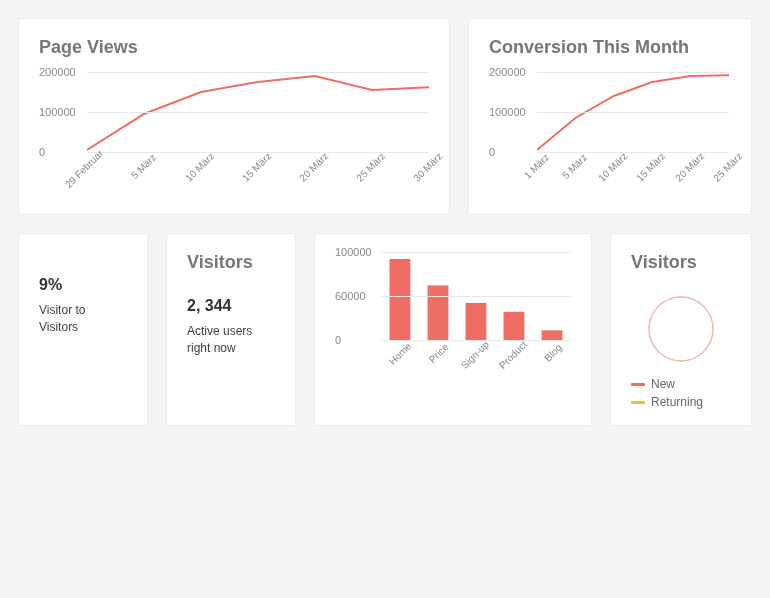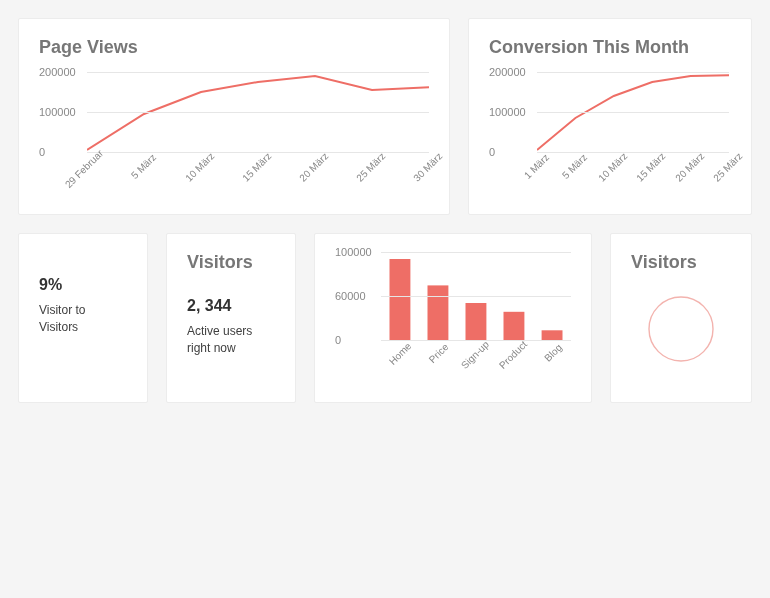--- a/index.html
+++ b/index.html
@@ -151,16 +151,26 @@
         </div>
     </div>
 
     <div class="card card-visitors">
       <div class="card-title">Visitors</div>
       <div class="donut-wrap">
         <svg width="72" height="72" viewBox="0 0 72 72">
           <circle cx="36" cy="36" r="32" fill="none" stroke="#f3b3ae" stroke-width="1.4"></circle>
         </svg>
       </div>
+      <div class="legend">
+        <div class="legend-item">
+          <div class="legend-swatch" style="background:#ee6e66"></div>
+          <span>New</span>
+        </div>
+        <div class="legend-item">
+          <div class="legend-swatch" style="background:#f0c030"></div>
+          <span>Returning</span>
+        </div>
+      </div>
     </div>
   </div>
 
 </div>
 
 </body></html>

